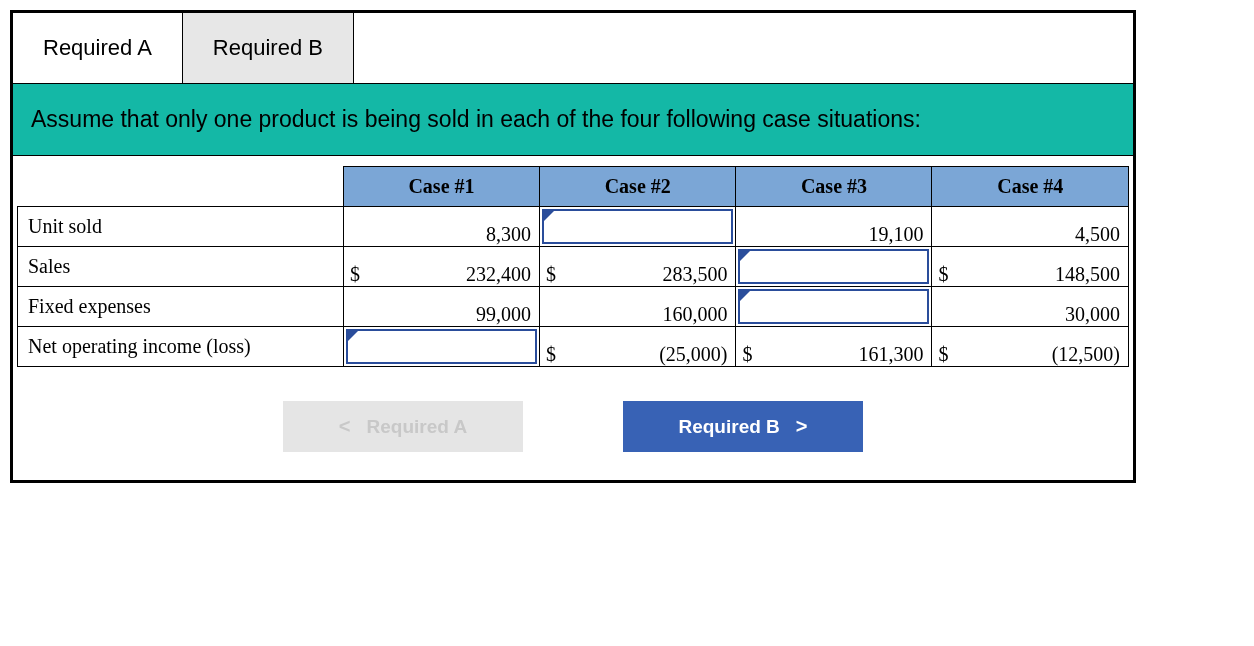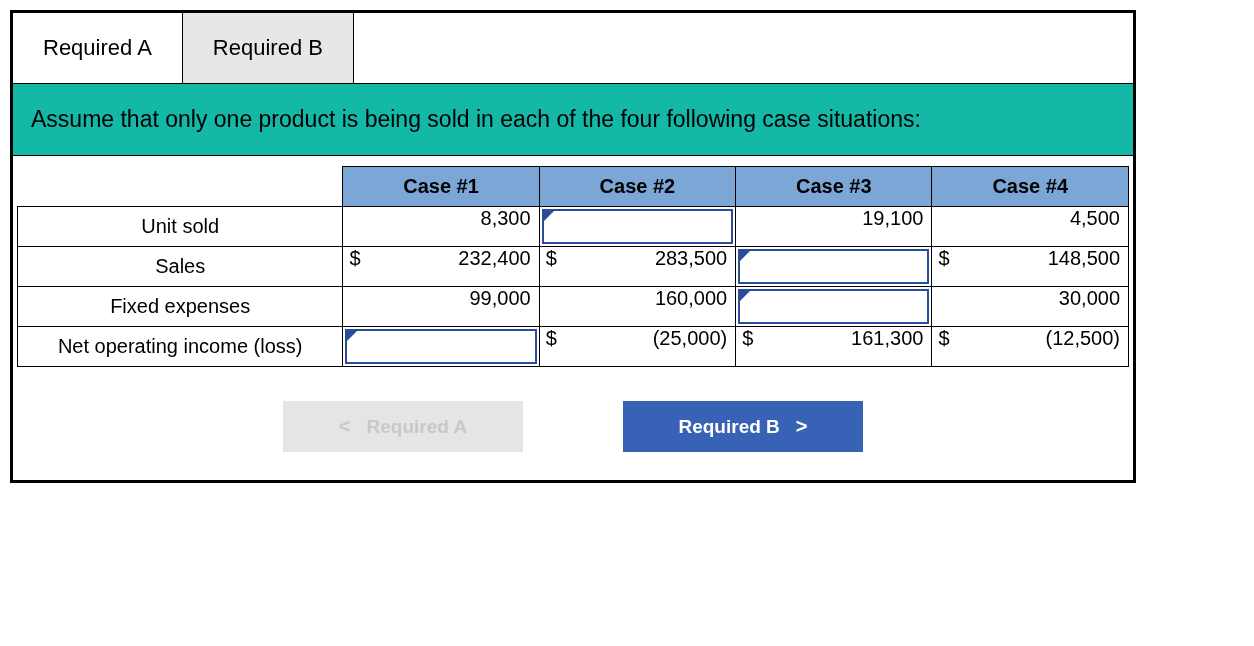--- a/index.html
+++ b/index.html
@@ -35,50 +35,51 @@
     padding: 22px 18px;
     font-size: 23px;
     border-bottom: 1px solid #000;
   }
   .table-wrap {
     padding: 10px 4px 14px 4px;
   }
   table {
     border-collapse: collapse;
     width: 100%;
+    font-family: Liberation Serif, serif;
   }
   th, td {
     border: 1px solid #000;
     vertical-align: middle;
     height: 40px;
   }
   th.label-col {
     width: 360px;
   }
   th.case-col {
     width: 210px;
     background: #7ba6d6;
     text-align: center;
     font-weight: bold;
     font-size: 20px;
   }
   td.row-label {
-    text-align: center;
+    text-align: left;
     padding: 4px 10px;
     font-size: 20px;
   }
   td.data-cell {
     padding: 0;
     position: relative;
   }
   .cell-inner {
     display: flex;
     width: 100%;
     height: 100%;
-    align-items: flex-start;
+    align-items: flex-end;
   }
   .cell-dollar {
     width: 28px;
     padding-left: 6px;
     text-align: left;
   }
   .cell-value {
     flex: 1;
     text-align: right;
     padding-right: 8px;

